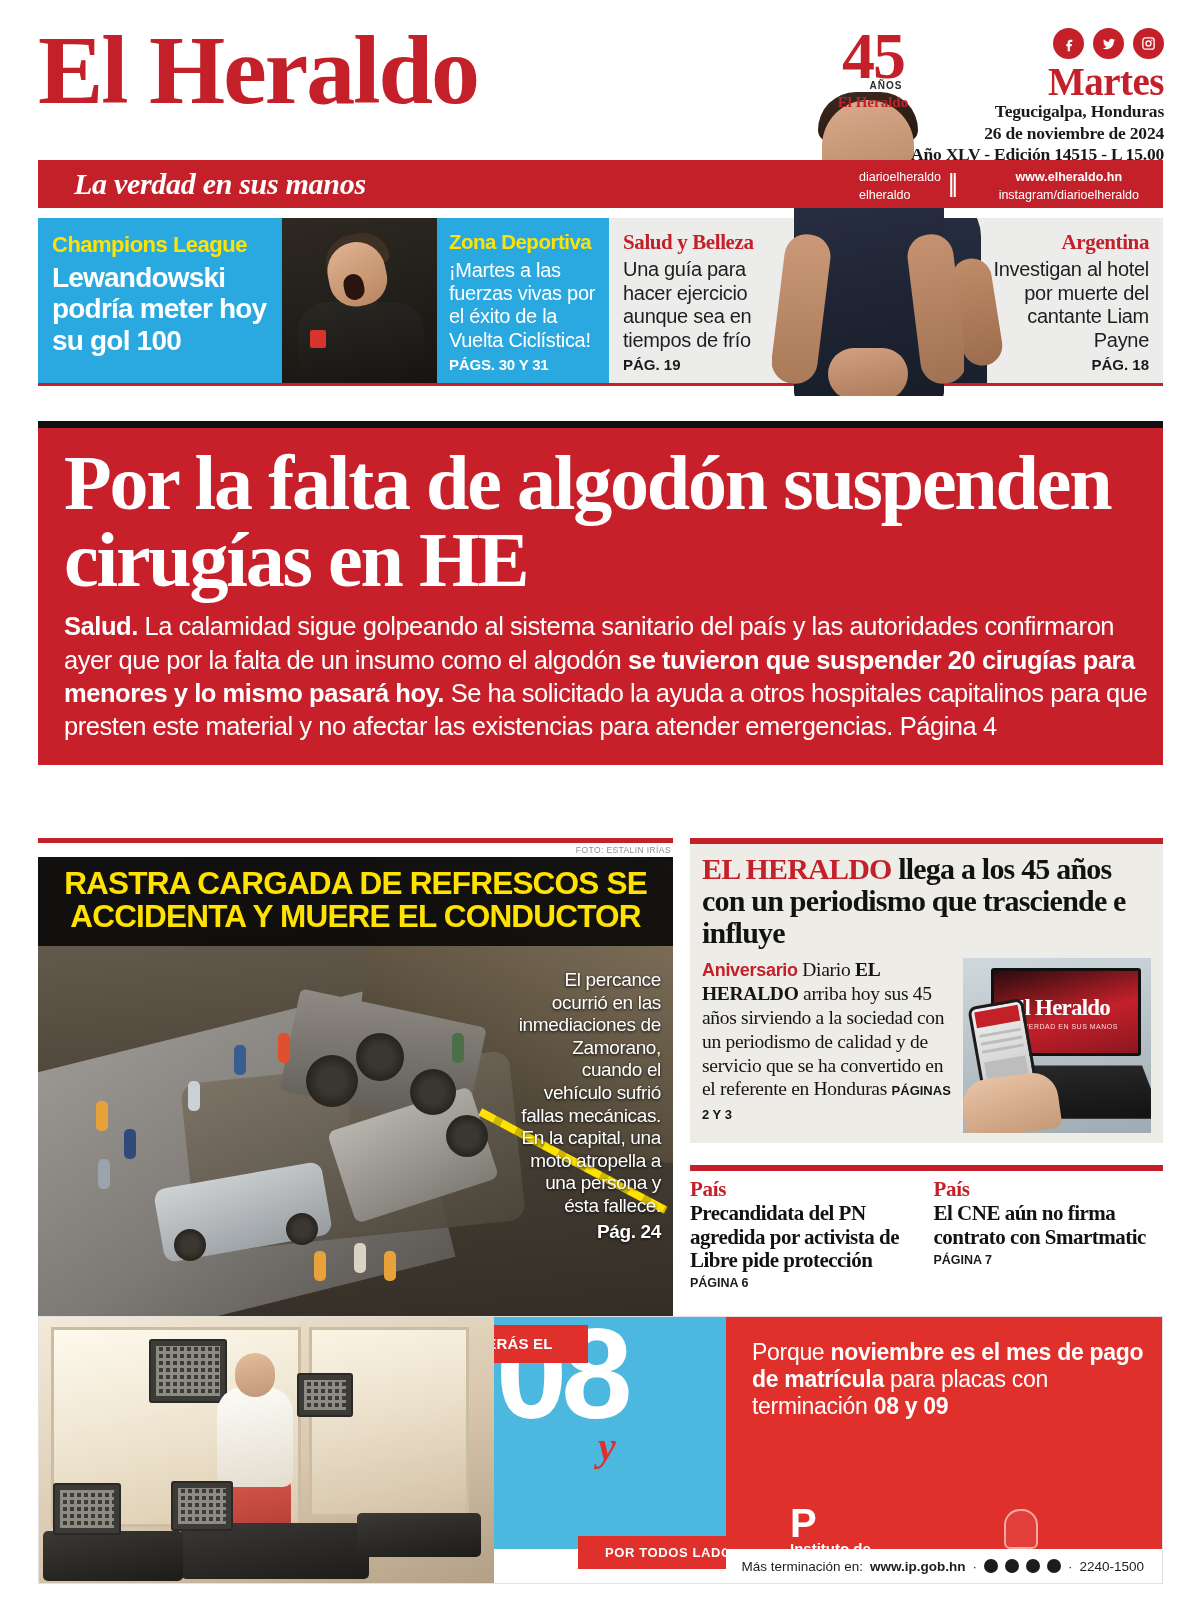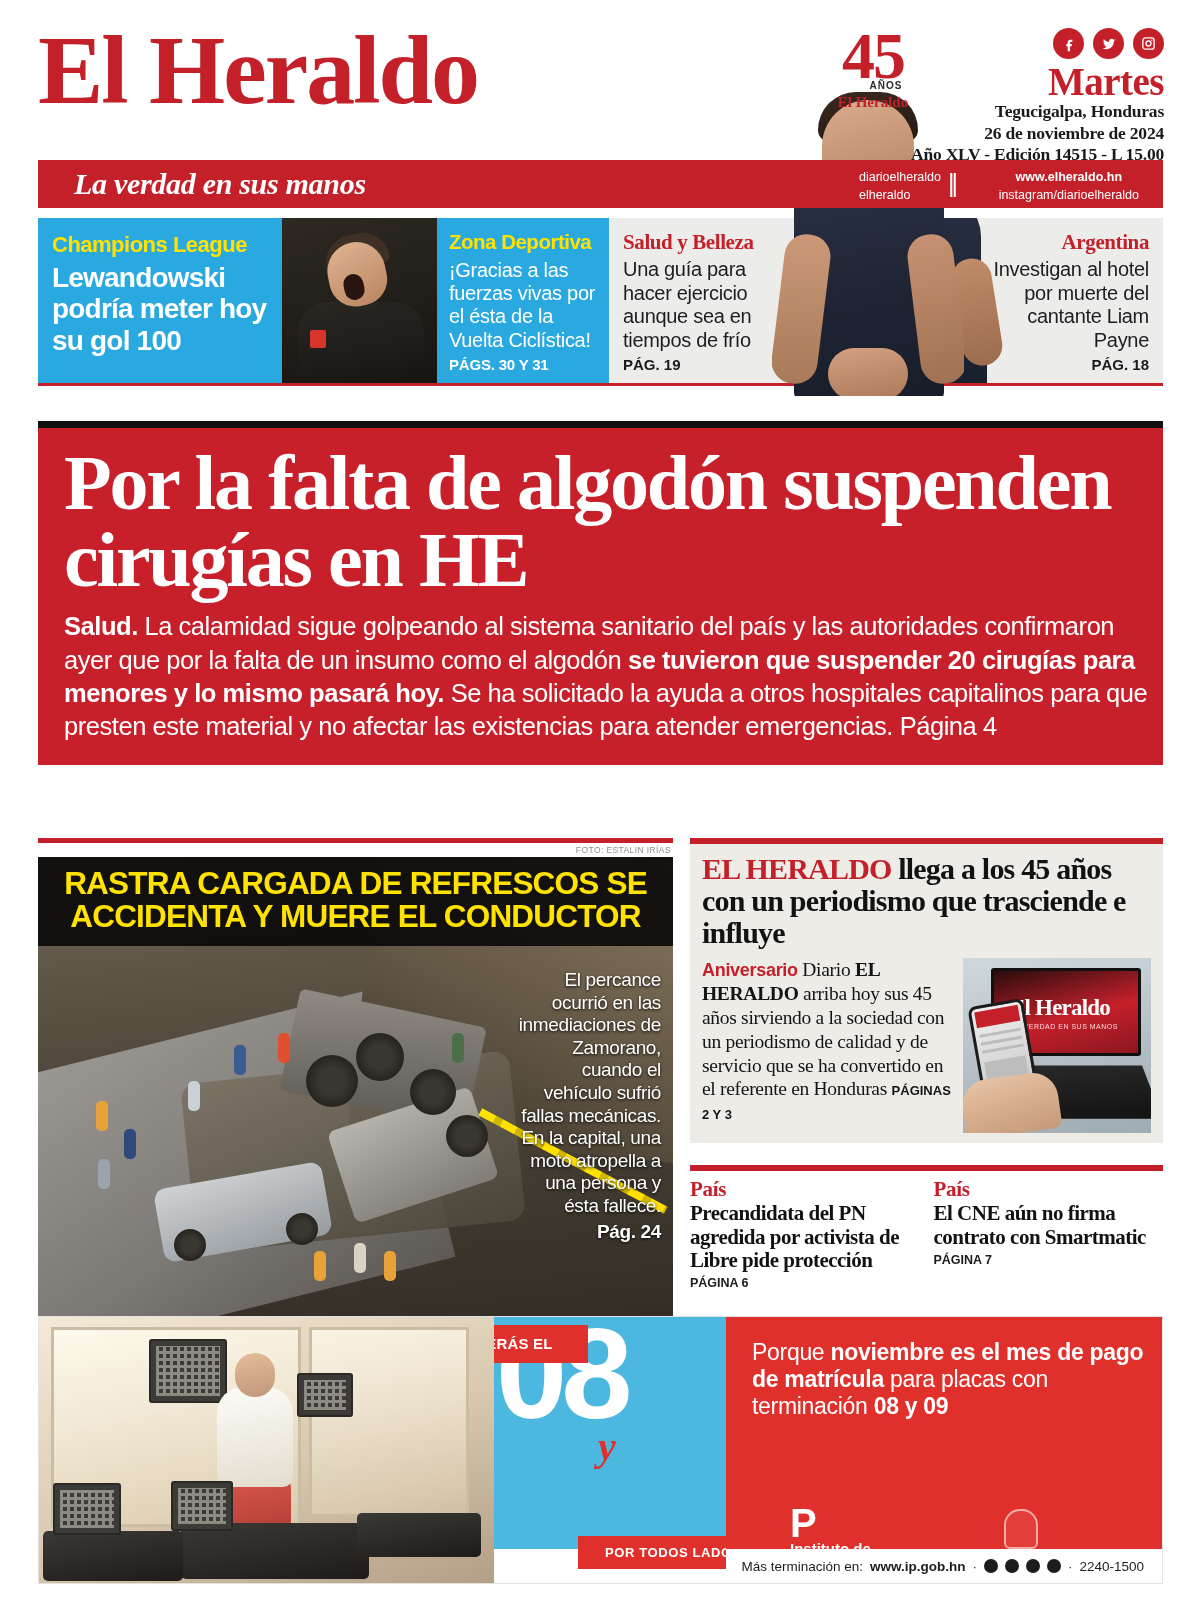--- a/index.html
+++ b/index.html
@@ -571,21 +571,21 @@
     <div class="tz-photo1">
       <div class="sp-body"></div>
       <div class="sp-badge"></div>
       <div class="sp-hair"></div>
       <div class="sp-head"></div>
       <div class="sp-mouth"></div>
     </div>
 
     <div class="tz-zona">
       <div class="tz-kicker-y">Zona Deportiva</div>
-      <div class="tz-body-w">¡Gracias a las fuerzas vivas por el ésta de la Vuelta Ciclística!</div>
+      <div class="tz-body-w">¡Martes a las fuerzas vivas por el éxito de la Vuelta Ciclística!</div>
       <div class="tz-pag-w">PÁGS. 30 Y 31</div>
     </div>
 
     <div class="tz-gray">
       <div class="tz-photo2">
         <div class="lp-body"></div>
         <div class="lp-legs"></div>
         <div class="lp-arm-l"></div>
         <div class="lp-arm-r"></div>
         <div class="lp-hands"></div>

